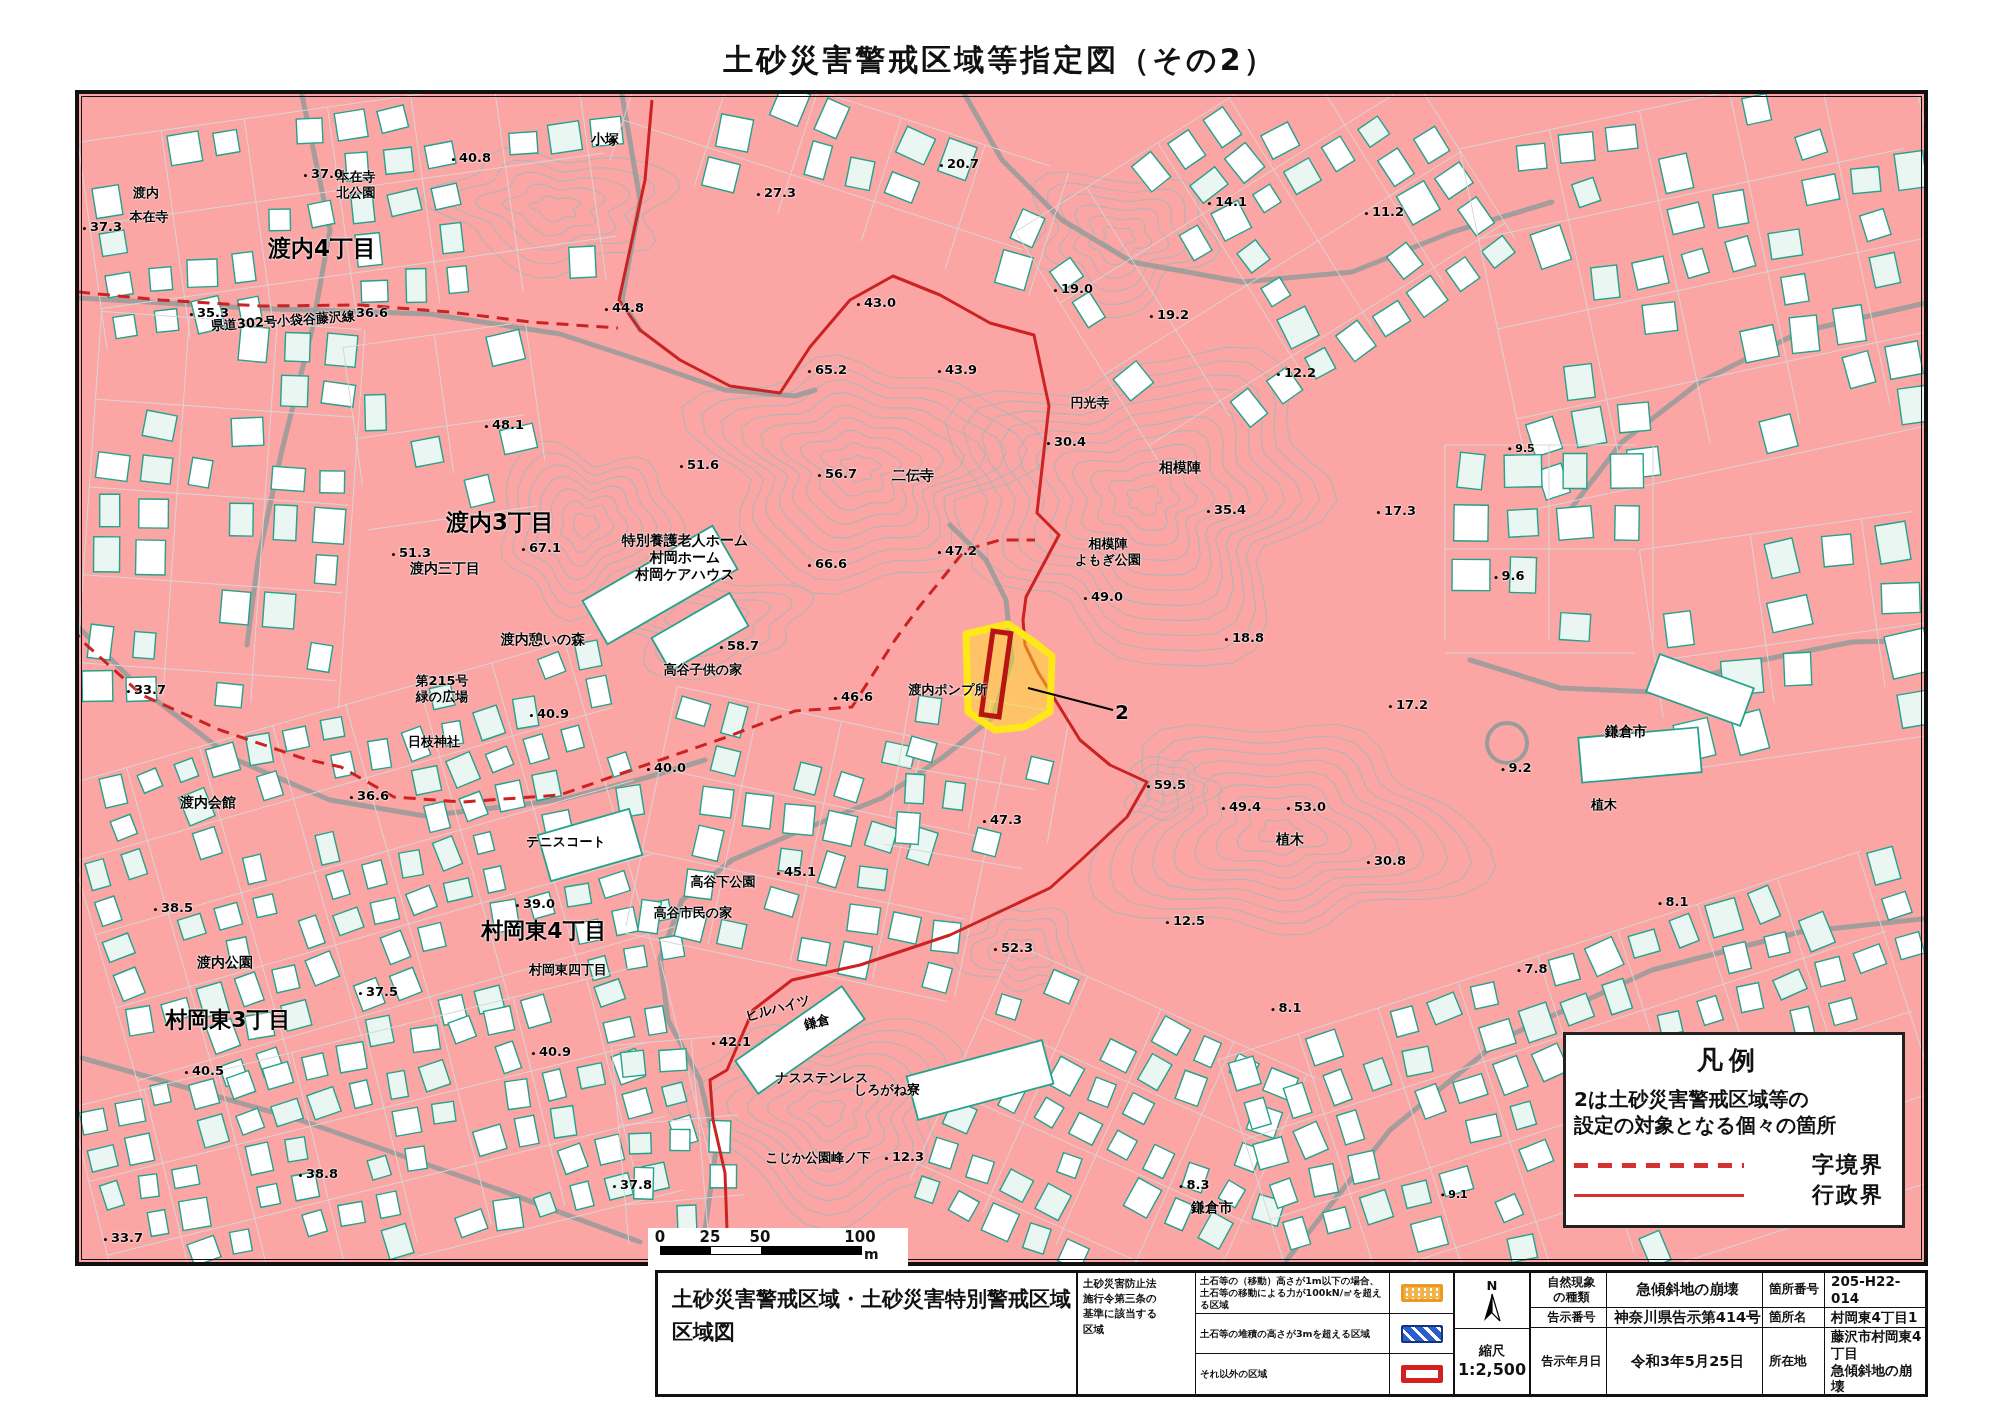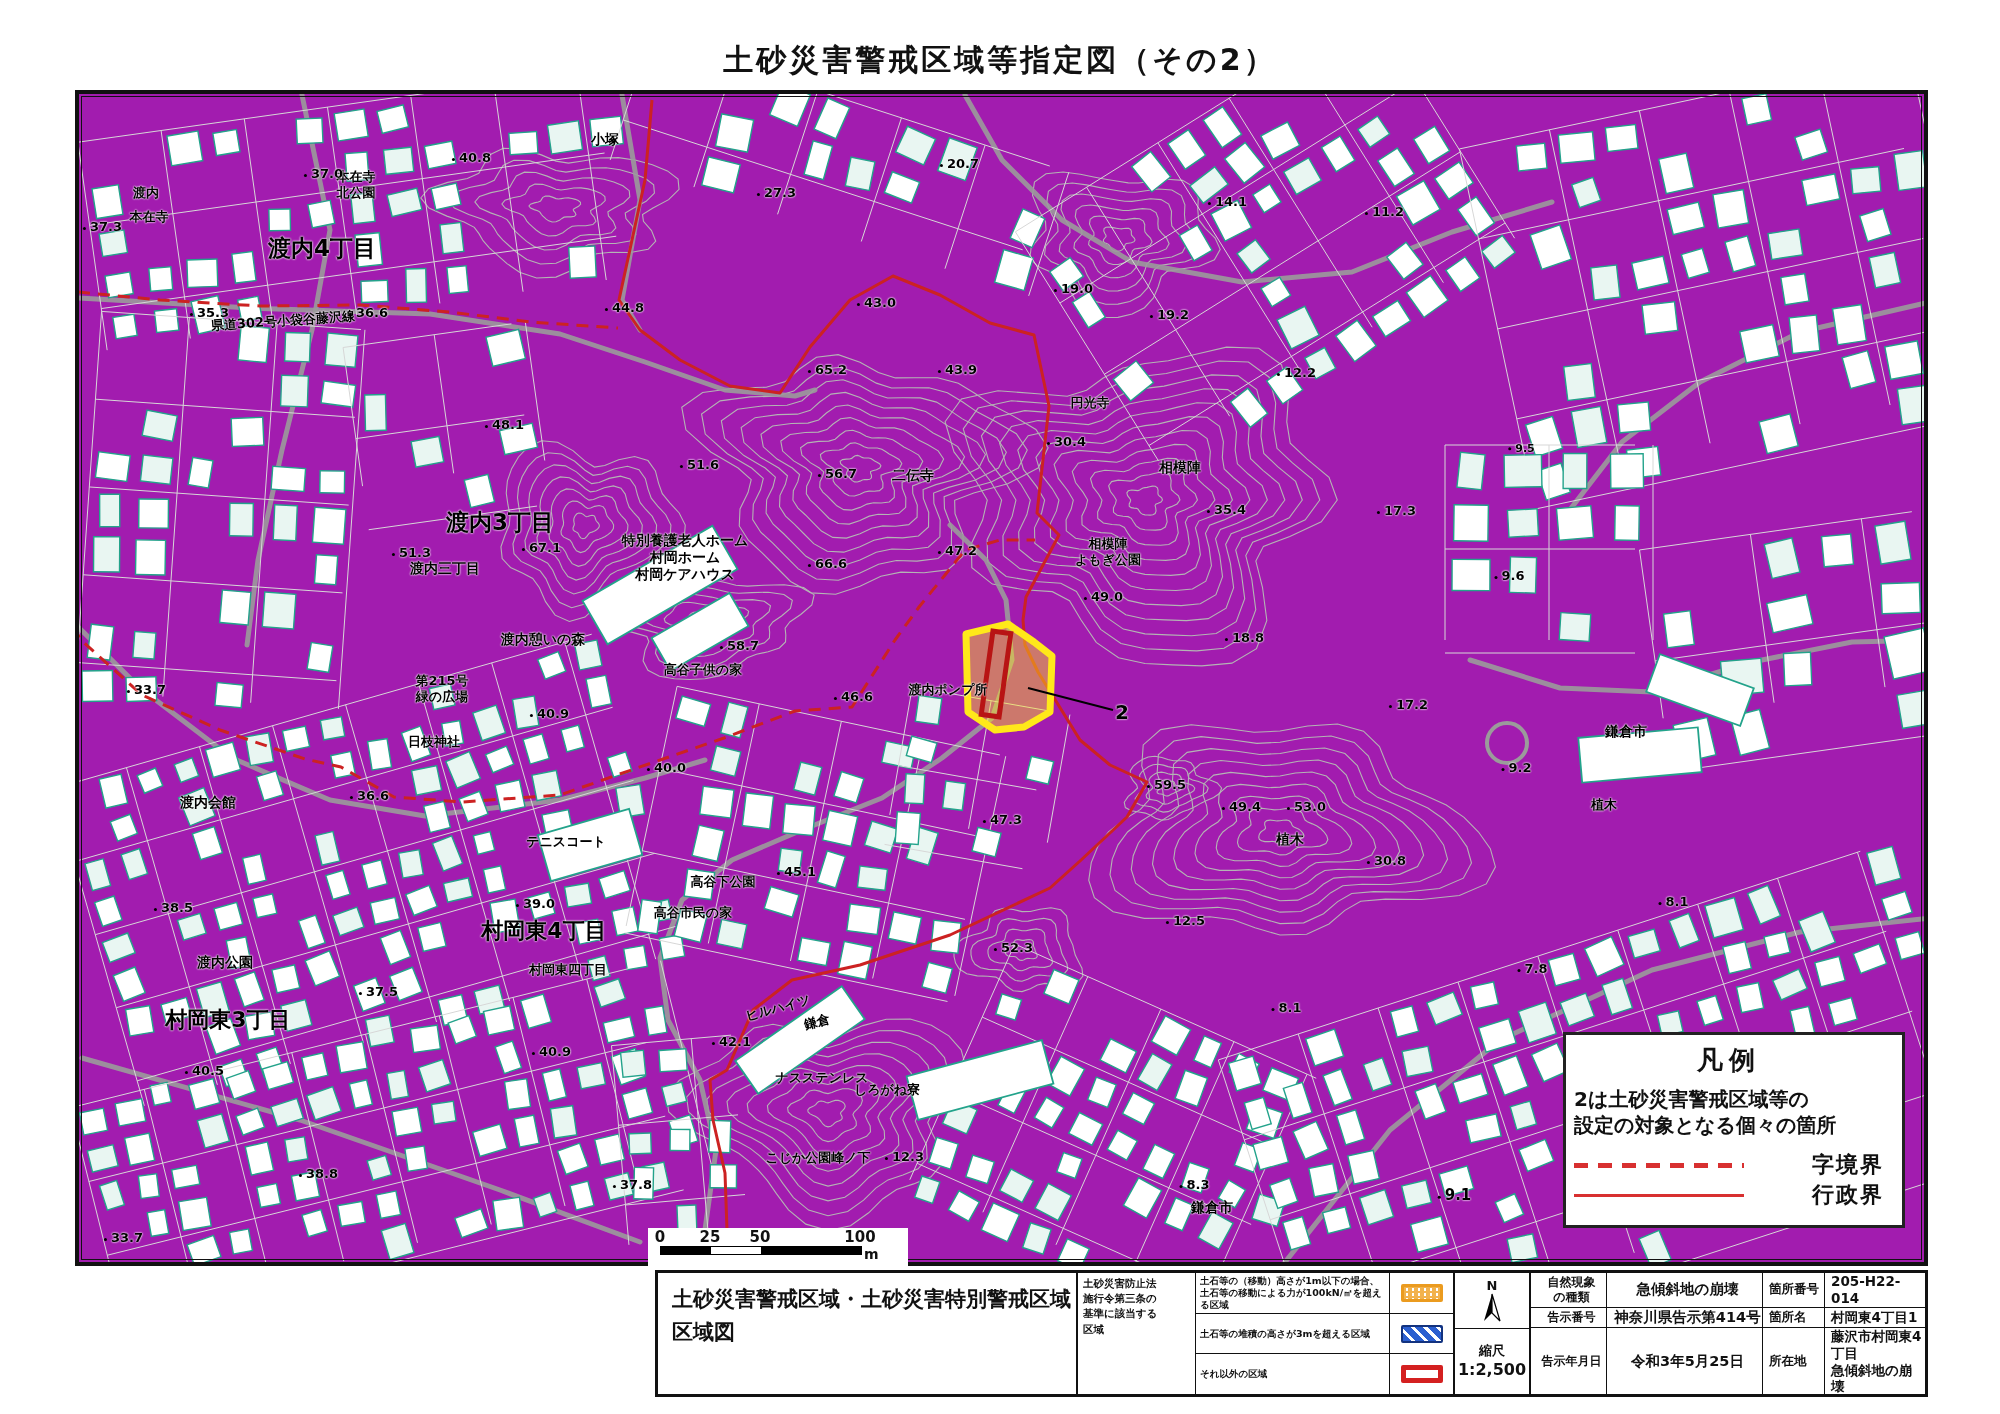--- a/index.html
+++ b/index.html
@@ -1,21 +1,21 @@
 <!DOCTYPE html>
 <html><head>
 <meta charset="utf-8">
 <style>
   html,body{margin:0;padding:0;background:#e8e8e8}
   .page{position:relative;width:2000px;height:1414px;background:#ffffff;overflow:hidden;
         font-family:"DejaVu Sans","Liberation Sans",sans-serif;color:#111}
   .map-title{position:absolute;top:40px;left:0;width:100%;text-align:center;
              font-size:30px;font-weight:bold;letter-spacing:3px}
   .map-frame{position:absolute;left:75px;top:90px;width:1845px;height:1168px;
-             border:4px solid #111;background:#a21caf}
+             border:4px solid #111;background:#fca5a5}
   .map-frame .inner-line{position:absolute;inset:2px;border:1px solid #111;pointer-events:none;z-index:3}
   #map-svg{position:absolute;left:0;top:0;width:1845px;height:1168px}
   #labels{position:absolute;inset:0;overflow:hidden;z-index:2}
   .lbl{position:absolute;transform:translate(-50%,-50%);white-space:pre-line;text-align:center;
        line-height:1.22;font-weight:600;color:#000;text-shadow:0 0 2px #fff,0 0 2px #fff}
   .lbl.num{font-weight:700}
   .lbl.num::before{content:"";position:absolute;left:-7px;bottom:5px;width:3px;height:3px;
        background:#000;border-radius:50%}
   
   .legend-box{position:absolute;left:1563px;top:1032px;width:342px;height:196px;background:#fff;
@@ -843,21 +843,21 @@
         <span class="lbl num" style="left: 1457px; top: 875px; font-size: 13px;">7.8</span>
         <span class="lbl num" style="left: 303px; top: 898px; font-size: 13px;">37.5</span>
         <span class="lbl num" style="left: 129px; top: 977px; font-size: 13px;">40.5</span>
         <span class="lbl num" style="left: 476px; top: 958px; font-size: 13px;">40.9</span>
         <span class="lbl num" style="left: 656px; top: 948px; font-size: 13px;">42.1</span>
         <span class="lbl num" style="left: 829px; top: 1063px; font-size: 13px;">12.3</span>
         <span class="lbl num" style="left: 243px; top: 1080px; font-size: 13px;">38.8</span>
         <span class="lbl num" style="left: 557px; top: 1091px; font-size: 13px;">37.8</span>
         <span class="lbl num" style="left: 1211px; top: 914px; font-size: 13px;">8.1</span>
         <span class="lbl num" style="left: 1119px; top: 1091px; font-size: 13px;">8.3</span>
-        <span class="lbl num" style="left: 1379px; top: 1101px; font-size: 15px;">9.1</span>
+        <span class="lbl num" style="left: 1379px; top: 1101px; font-size: 11px;">9.1</span>
         <span class="lbl num" style="left: 48px; top: 1144px; font-size: 13px;">33.7</span>
       </div>
     <div class="inner-line"></div>
   </div>
 
   <div class="legend-box">
     <div class="lg-title">凡例</div>
     <div class="lg-note" style="white-space:pre-line">2は土砂災害警戒区域等の
 設定の対象となる個々の箇所</div>
     <div class="lg-row">

